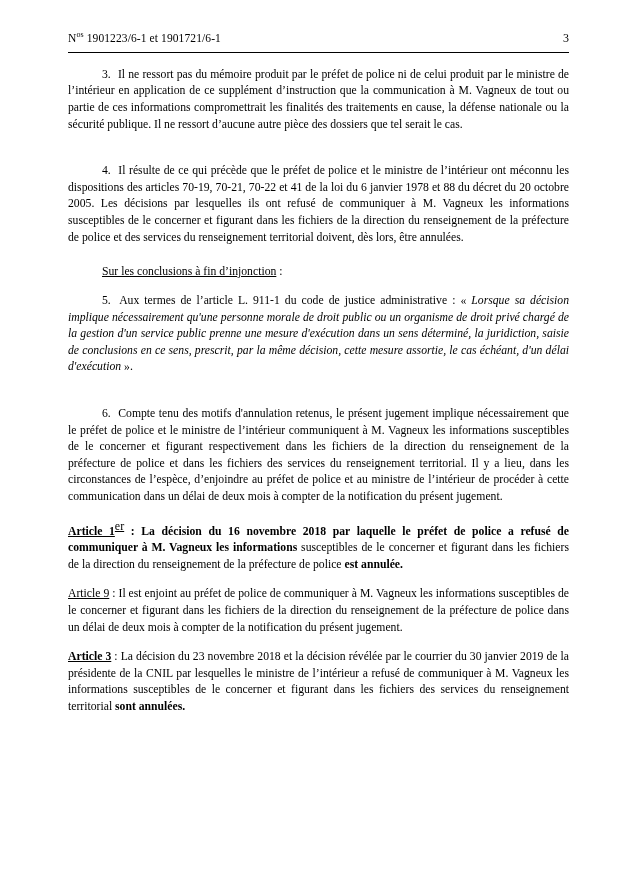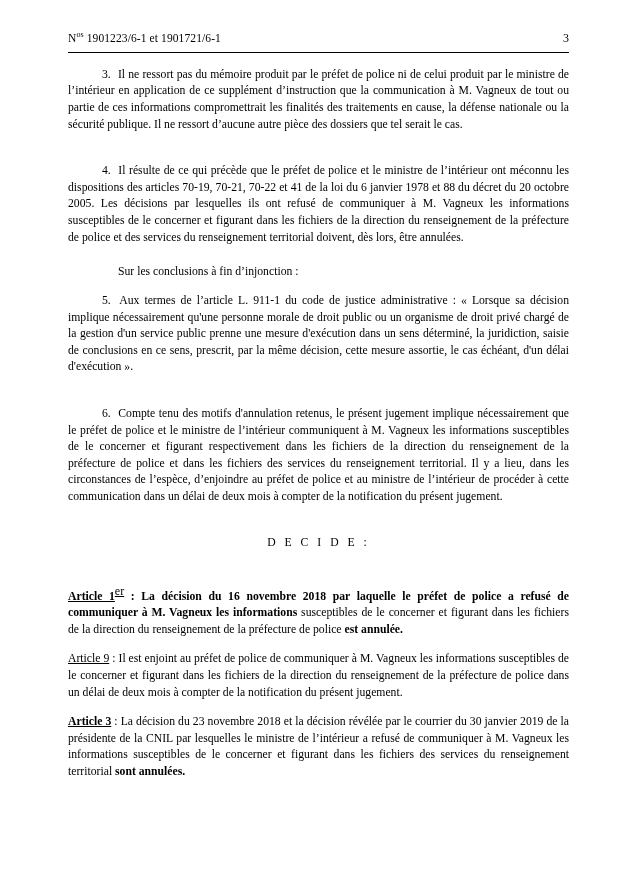--- a/index.html
+++ b/index.html
@@ -56,23 +56,24 @@
     text-indent: 34px;
   }
   .num {
     margin-right: 4px;
   }
   .section-title {
     text-indent: 34px;
     margin: 18px 0 12px 0;
   }
   .section-title .u {
-    margin-left: 16px;
+    text-decoration: underline;
   }
   .italic {
+    font-style: italic;
   }
   .decide {
     text-align: center;
     font-size: 11.7px;
     letter-spacing: 3px;
     margin: 30px 0 34px 0;
   }
   .article {
     margin-bottom: 13px;
   }
@@ -112,21 +113,20 @@
   <p class="indent"><span class="num">4.</span> <span>Il résulte de ce qui précède que le préfet de police et le ministre de l’intérieur ont méconnu les dispositions des articles 70-19, 70-21, 70-22 et 41 de la loi du 6 janvier 1978 et 88 du décret du 20 octobre 2005. Les décisions par lesquelles ils ont refusé de communiquer à M. Vagneux les informations susceptibles de le concerner et figurant dans les fichiers de la direction du renseignement de la préfecture de police et des services du renseignement territorial doivent, dès lors, être annulées.</span></p>
 
   <p class="section-title"><span class="u">Sur les conclusions à fin d’injonction</span><span> :</span></p>
 
   <p class="indent"><span class="num">5.</span> <span>Aux termes de l’article L. 911-1 du code de justice administrative : « </span><span class="italic">Lorsque sa décision implique nécessairement qu'une personne morale de droit public ou un organisme de droit privé chargé de la gestion d'un service public prenne une mesure d'exécution dans un sens déterminé, la juridiction, saisie de conclusions en ce sens, prescrit, par la même décision, cette mesure assortie, le cas échéant, d'un délai d'exécution</span><span> ».</span></p>
 
   <div class="spacer-sm"></div>
 
   <p class="indent"><span class="num">6.</span> <span>Compte tenu des motifs d'annulation retenus, le présent jugement implique nécessairement que le préfet de police et le ministre de l’intérieur communiquent à M. Vagneux les informations susceptibles de le concerner et figurant respectivement dans les fichiers de la direction du renseignement de la préfecture de police et dans les fichiers des services du renseignement territorial. Il y a lieu, dans les circonstances de l’espèce, d’enjoindre au préfet de police et au ministre de l’intérieur de procéder à cette communication dans un délai de deux mois à compter de la notification du présent jugement.</span></p>
 
-  <div class="decide">D E C I D E :</div>
 
   <p class="article"><span class="label">Article 1</span><span class="sup-er">er</span><span class="bold"> : </span><span class="bold">La décision du 16 novembre 2018 par laquelle le préfet de police a refusé de communiquer à M. Vagneux les informations</span><span> susceptibles de le concerner et figurant dans les fichiers de la direction du renseignement de la préfecture de police </span><span class="bold">est annulée.</span></p>
 
   <p class="article"><span class="label plain">Article 9</span><span> : </span><span>Il est enjoint au préfet de police de communiquer à M. Vagneux les informations susceptibles de le concerner et figurant dans les fichiers de la direction du renseignement de la préfecture de police dans un délai de deux mois à compter de la notification du présent jugement.</span></p>
 
   <p class="article"><span class="label">Article 3</span><span> : </span><span>La décision du 23 novembre 2018 et la décision révélée par le courrier du 30 janvier 2019 de la présidente de la CNIL par lesquelles le ministre de l’intérieur a refusé de communiquer à M. Vagneux les informations susceptibles de le concerner et figurant dans les fichiers des services du renseignement territorial </span><span class="bold">sont annulées.</span></p>
 
 </div>
 
 </body></html>

